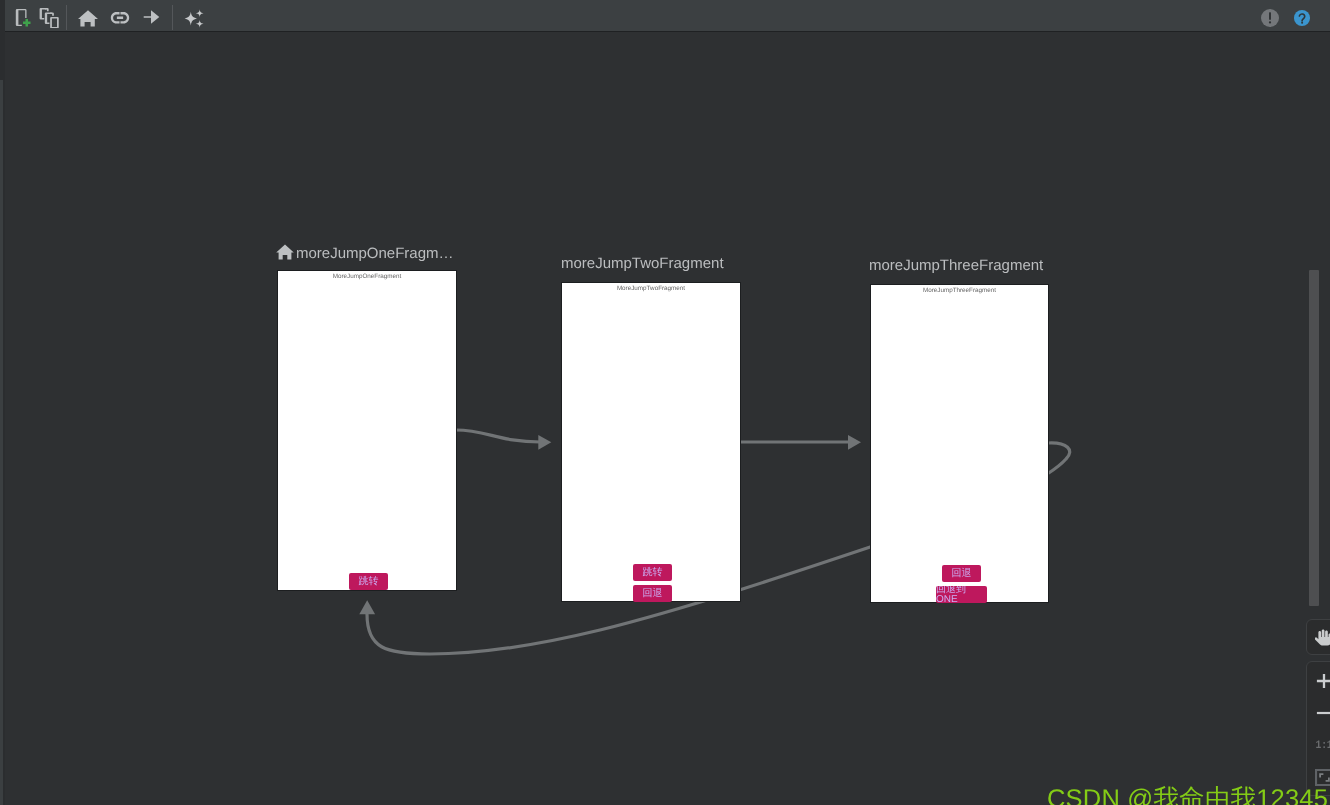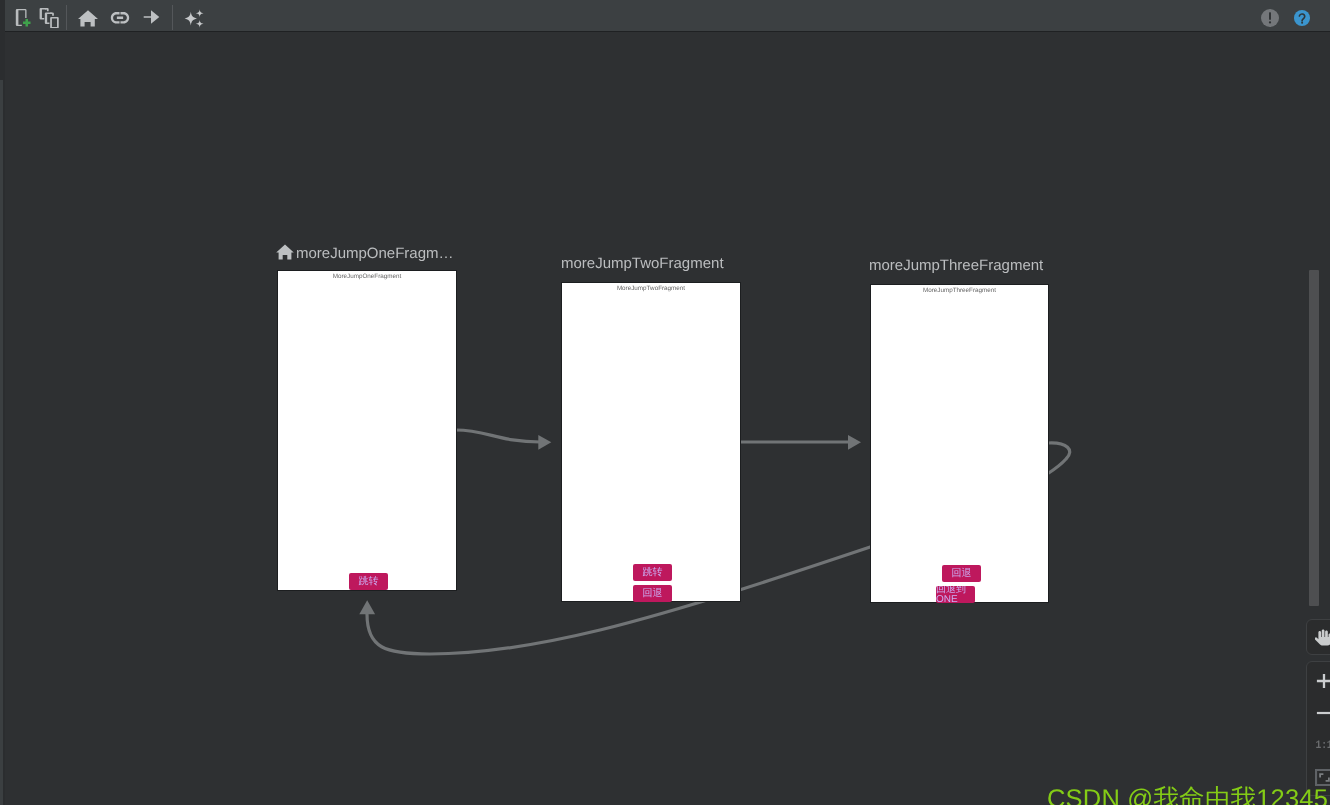--- a/index.html
+++ b/index.html
@@ -91,21 +91,21 @@
       </div>
     </div>
 
     <div class="dest">
       <div class="dest-label" style="left:869px;top:241px">
         <span>moreJumpThreeFragment</span>
       </div>
       <div class="dest-frame" style="left:871px;top:269px;width:177px;height:317px">
         <div class="prev-title">MoreJumpThreeFragment</div>
         <div class="mbtn" style="left:71px;top:280px;width:39px;height:17px">回退</div>
-        <div class="mbtn" style="left:65px;top:301px;width:39px;height:17px">回退到 ONE</div>
+        <div class="mbtn" style="left:65px;top:301px;width:51px;height:17px">回退到 ONE</div>
       </div>
     </div>
 
     <div class="vscroll" style="left:1309px;top:254px;width:10px;height:336px"></div>
     <div class="hscroll" style="left:394px;top:794px;width:519px;height:10px"></div>
 
     <div class="panbox" style="left:1265px;top:603px;width:36px;height:36px;display:flex;align-items:center;justify-content:center">
       <svg width="19" height="20" viewBox="1.5 2 21 20" style="margin-left:1px;margin-top:2px">
         <path d="M17.9 6.9c-.85 0-1.5.68-1.5 1.52V11h-.72V5.2c0-.84-.67-1.52-1.5-1.52s-1.5.68-1.5 1.52V11h-.72V4.1c0-.84-.67-1.52-1.5-1.52S8.96 3.26 8.96 4.1V11h-.72V5.9c0-.84-.67-1.52-1.5-1.52s-1.5.68-1.5 1.52v7.48L3.6 11.68a1.45 1.45 0 0 0-2.06 0 1.48 1.48 0 0 0 0 2.08l5.2 5.23c.87.87 2.04 1.36 3.26 1.36h5.1c2.66 0 4.3-1.82 4.3-4.4V8.42c0-.84-.66-1.52-1.5-1.52z" fill="#cacccd"></path>
       </svg>

